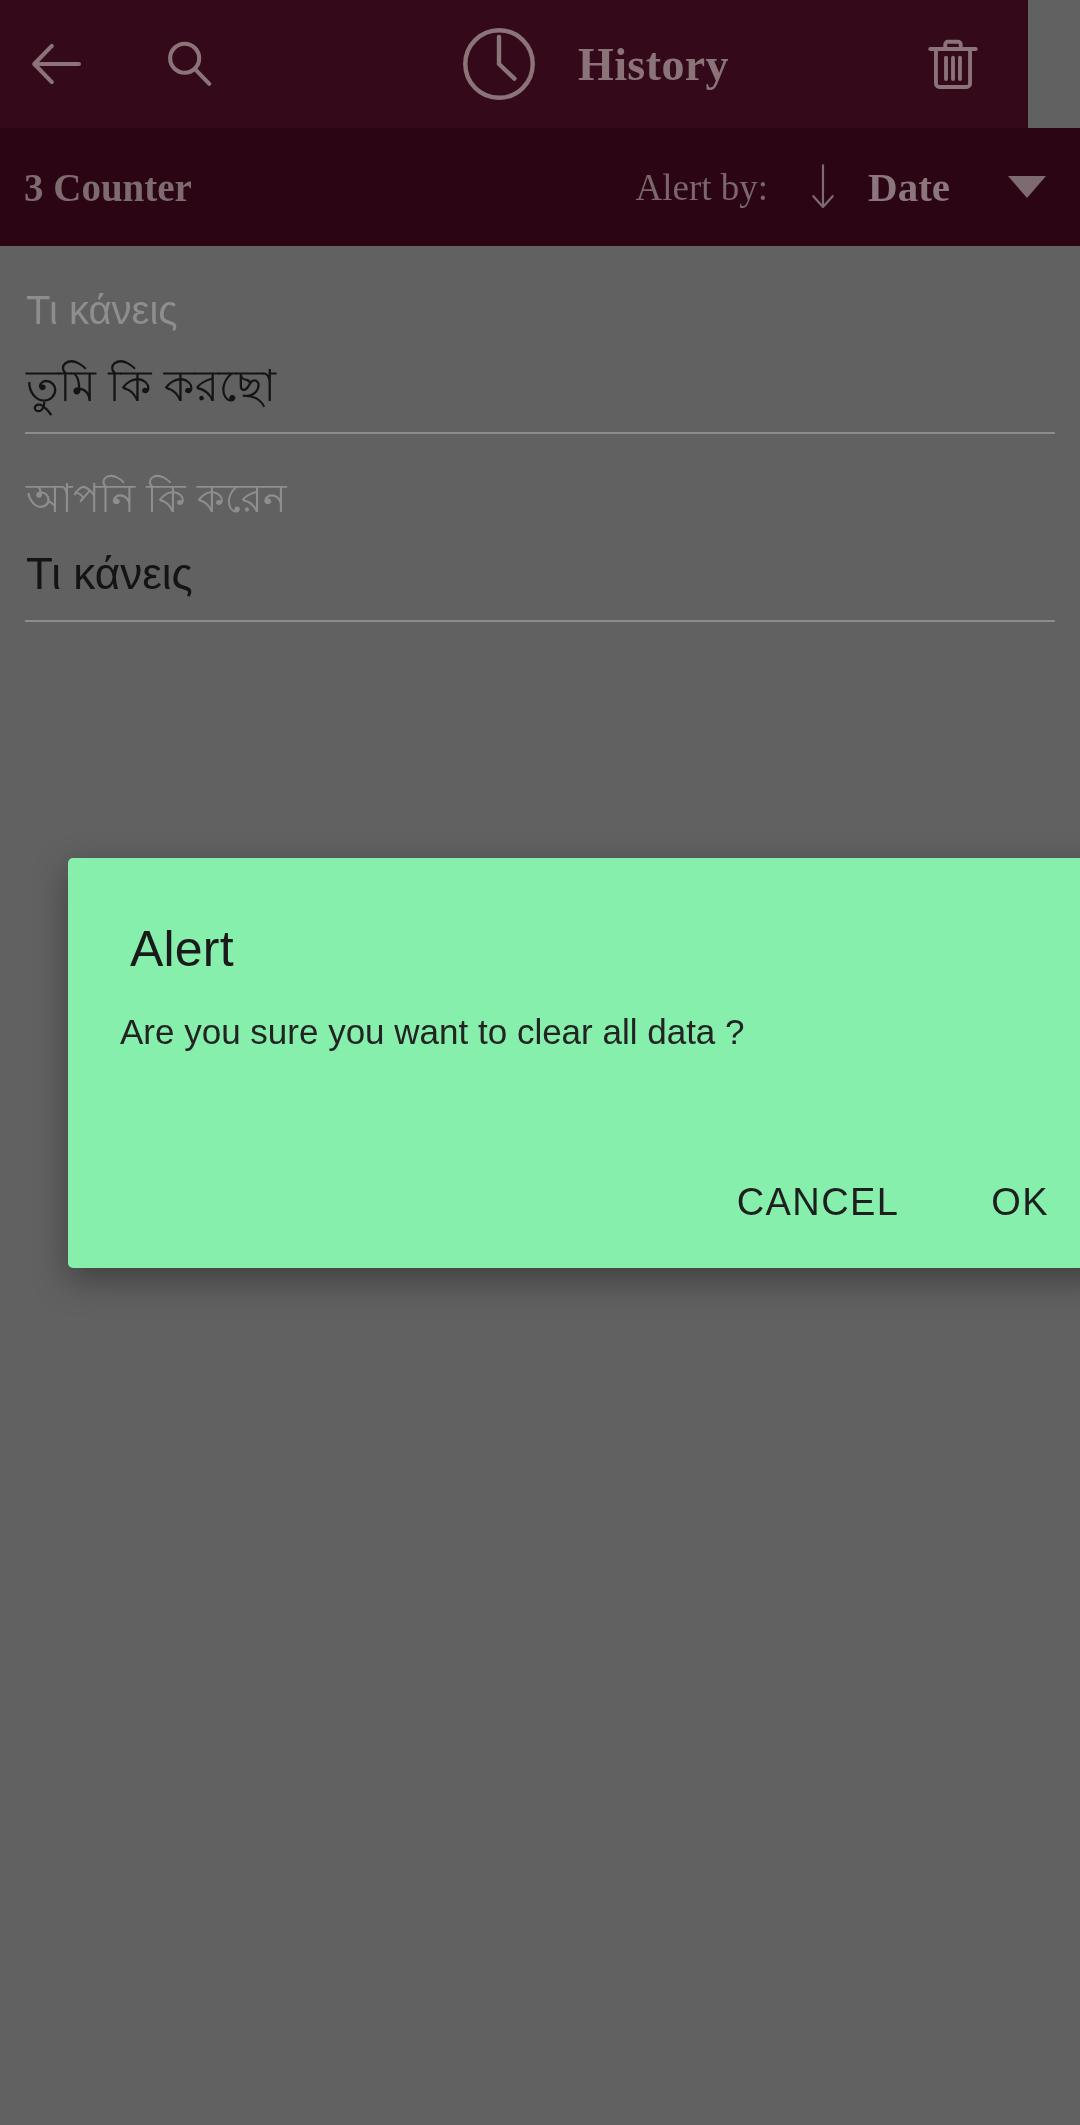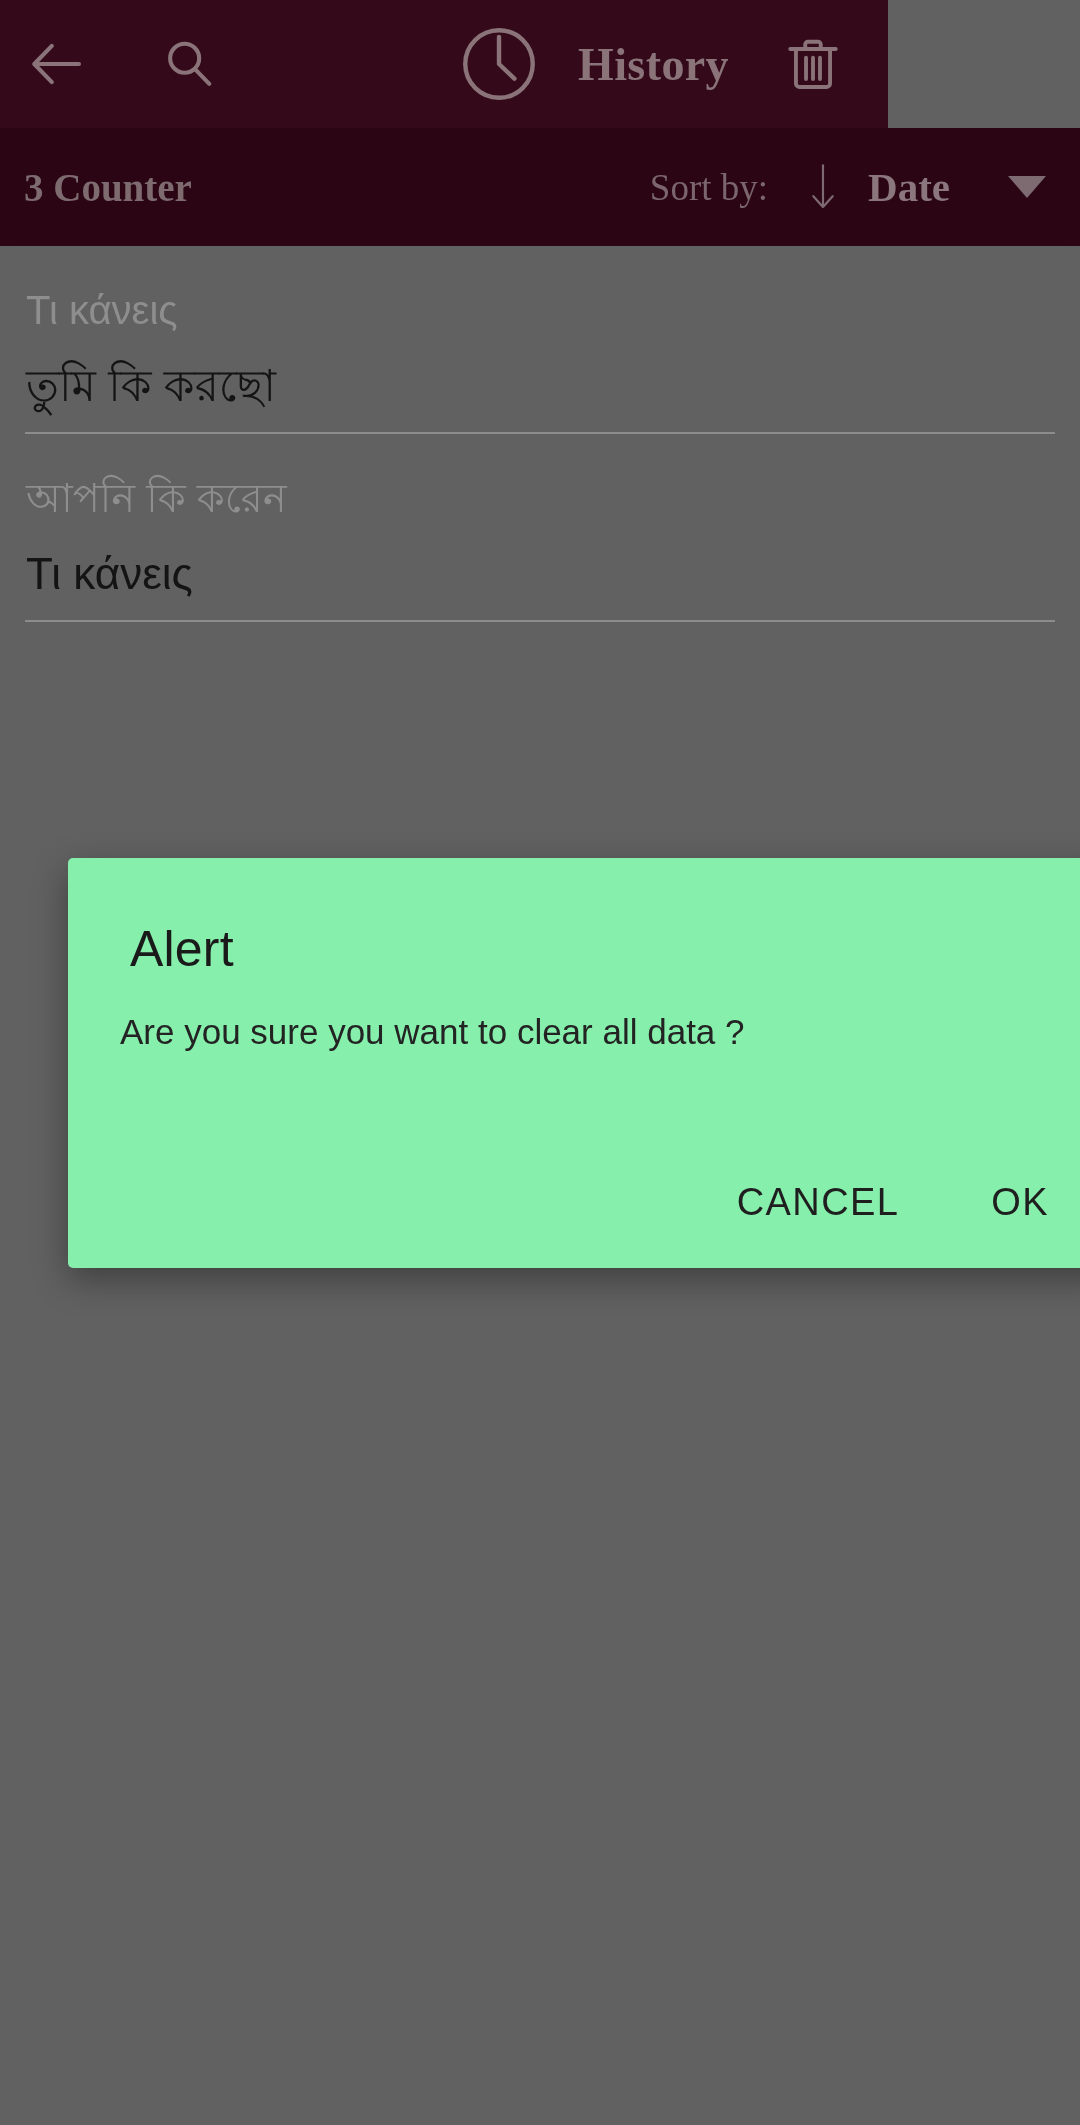--- a/index.html
+++ b/index.html
@@ -17,21 +17,21 @@
     width: 1080px;
     height: 2125px;
     background: #616161;
     overflow: hidden;
   }
 
   
   .appbar {
     position: absolute;
     left: 0; top: 0;
-    width: 888px;
+    width: 1028px;
     height: 128px;
     background: #340A1A;
     display: flex;
     align-items: center;
   }
   .appbar-icon {
     display: flex;
     align-items: center;
     justify-content: center;
     flex: none;
@@ -226,21 +226,21 @@
         <line x1="14.7" y1="9.6" x2="14.7" y2="17.8"></line>
       </svg>
     </div>
   </div>
 
   <div class="sortbar">
 
     <div class="counter-label">3 Counter</div>
 
     <div class="sort-group">
-      <span class="sort-by-label">Sort by:</span>
+      <span class="sort-by-label">Alert by:</span>
 
       <span class="sort-dir-icon">
         <svg width="40" height="52" viewBox="0 0 24 30" fill="none" stroke="#7E6B71" stroke-width="1.3" stroke-linecap="round" stroke-linejoin="round">
           <line x1="12" y1="2" x2="12" y2="26.5"></line>
           <polyline points="6.2,20.5 12,27 17.8,20.5"></polyline>
         </svg>
       </span>
 
       <span class="sort-field">Date</span>
 

